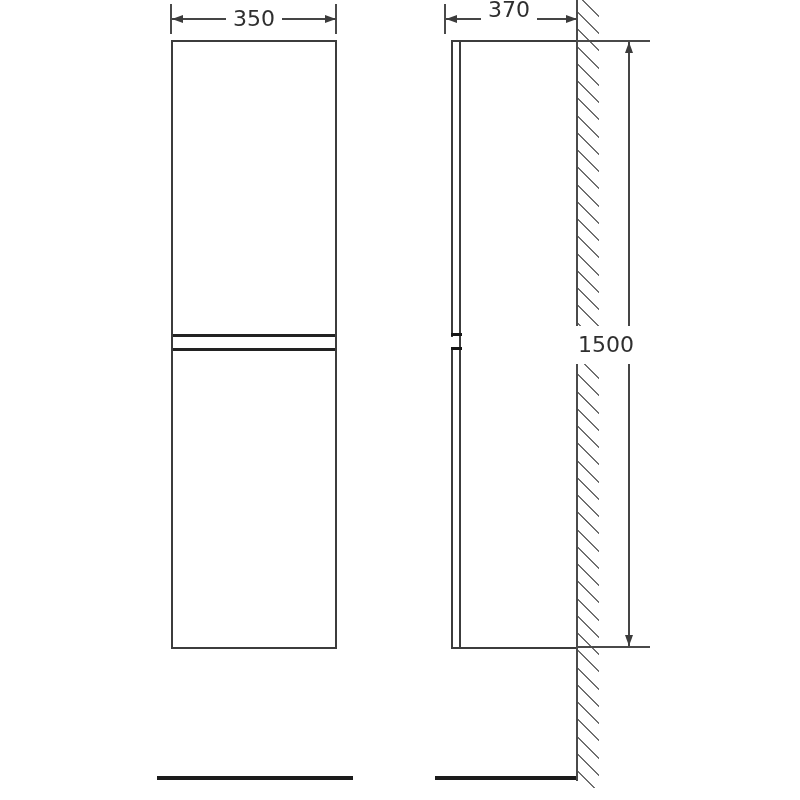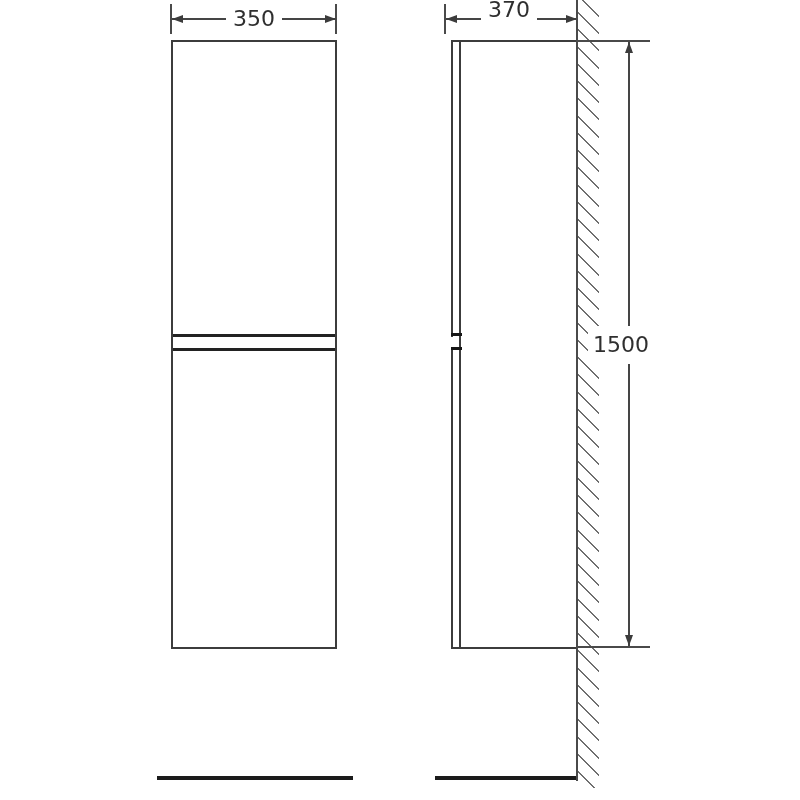--- a/index.html
+++ b/index.html
@@ -162,15 +162,15 @@
   <div class="floor floor-side"></div>
 
   <div class="wall-hatch"></div>
   <div class="wall-line"></div>
 
   <div class="ext-h" style="left:577px; top:40px; width:73px;"></div>
   <div class="ext-h" style="left:577px; top:646px; width:73px;"></div>
   <div class="dim-v" style="left:628px; top:42px; height:604px;"></div>
   <div class="arrow arrow-up" style="left:625px; top:42px;"></div>
   <div class="arrow arrow-down" style="left:625px; top:635px;"></div>
-  <div class="dim-label" style="left:621px; top:345px; padding:8px 5px;">1500</div>
+  <div class="dim-label" style="left:606px; top:345px; padding:8px 5px;">1500</div>
 
 </div>
 
 </body></html>

